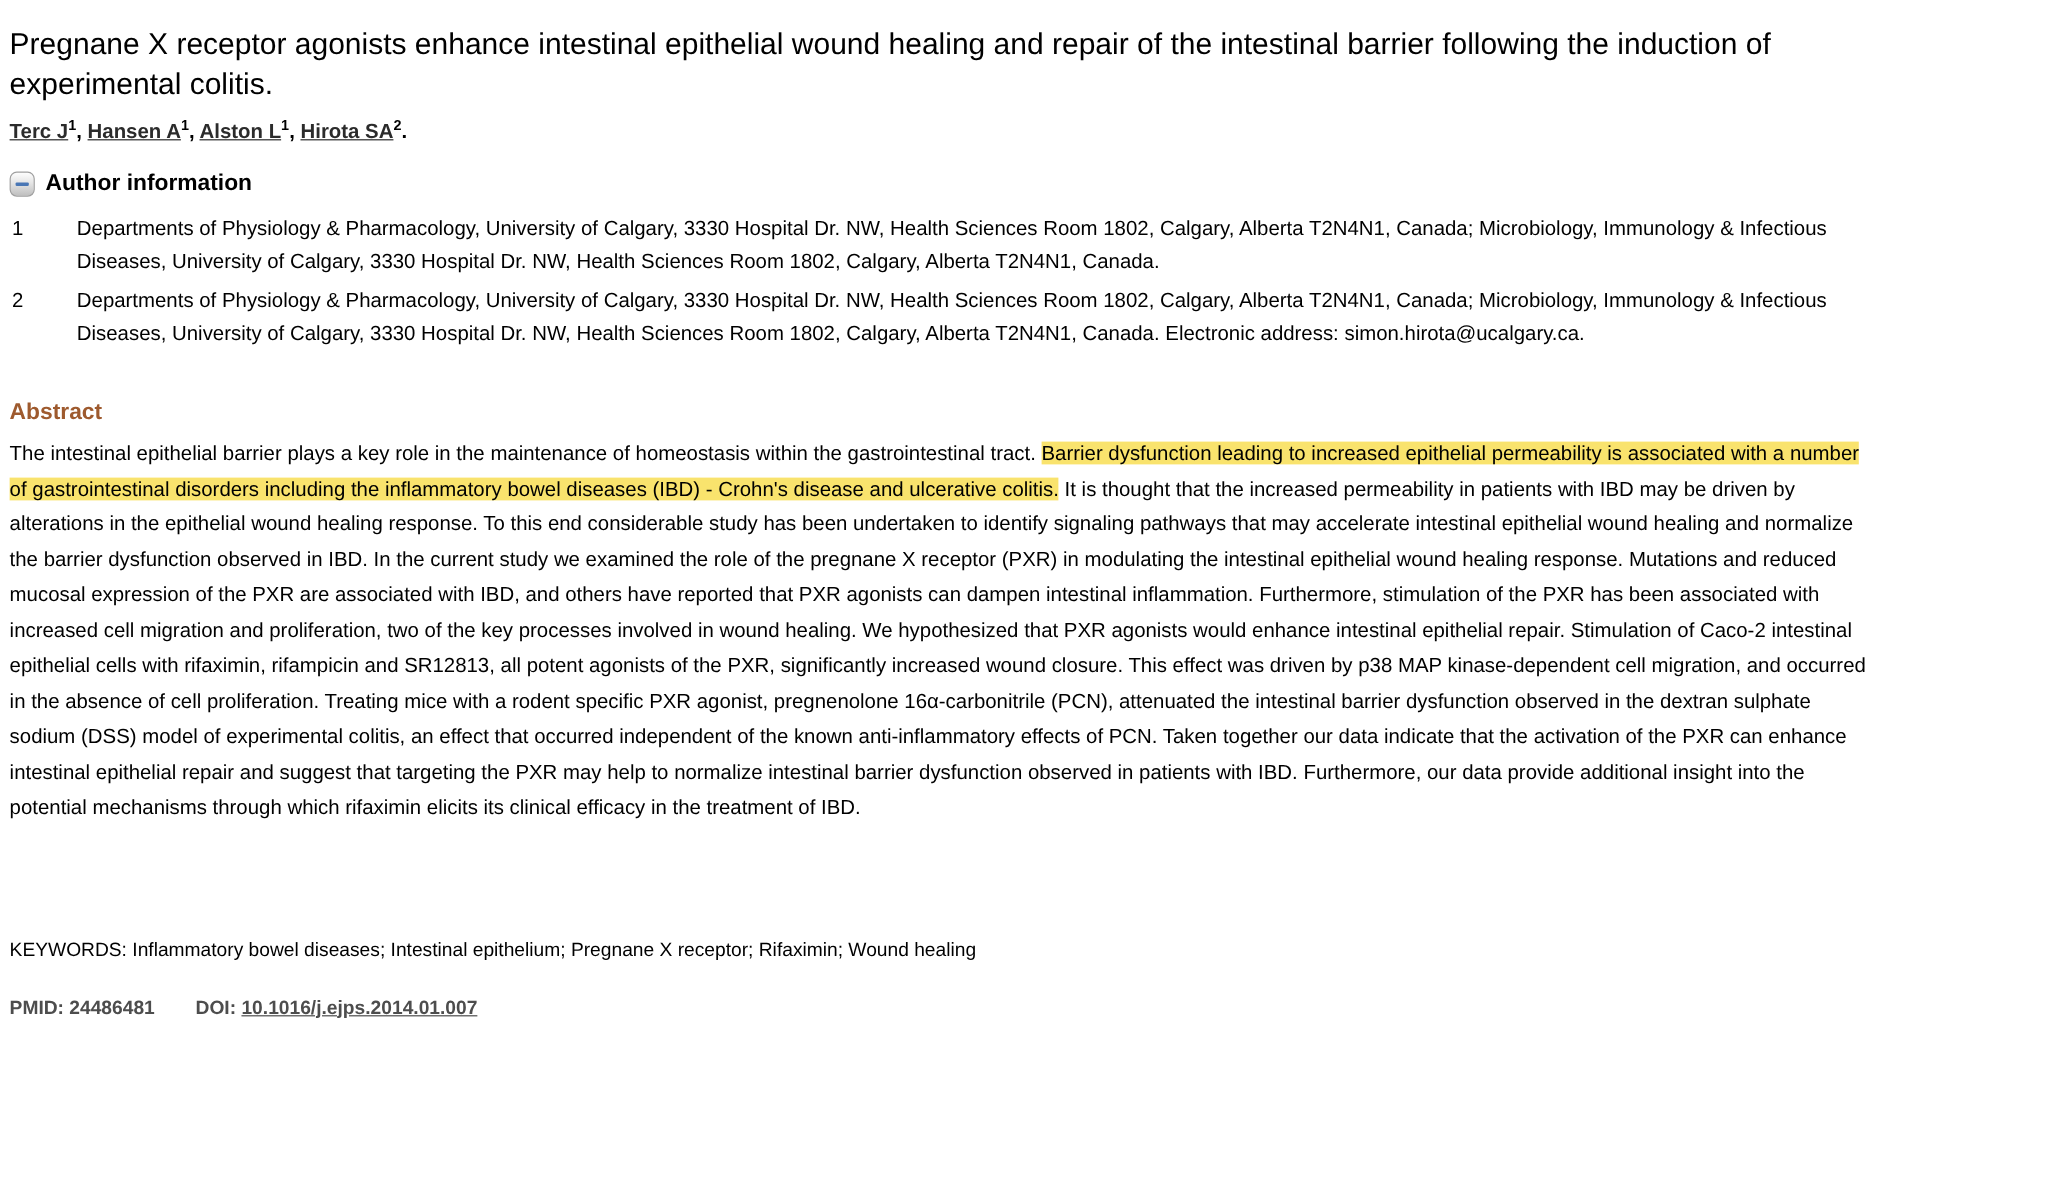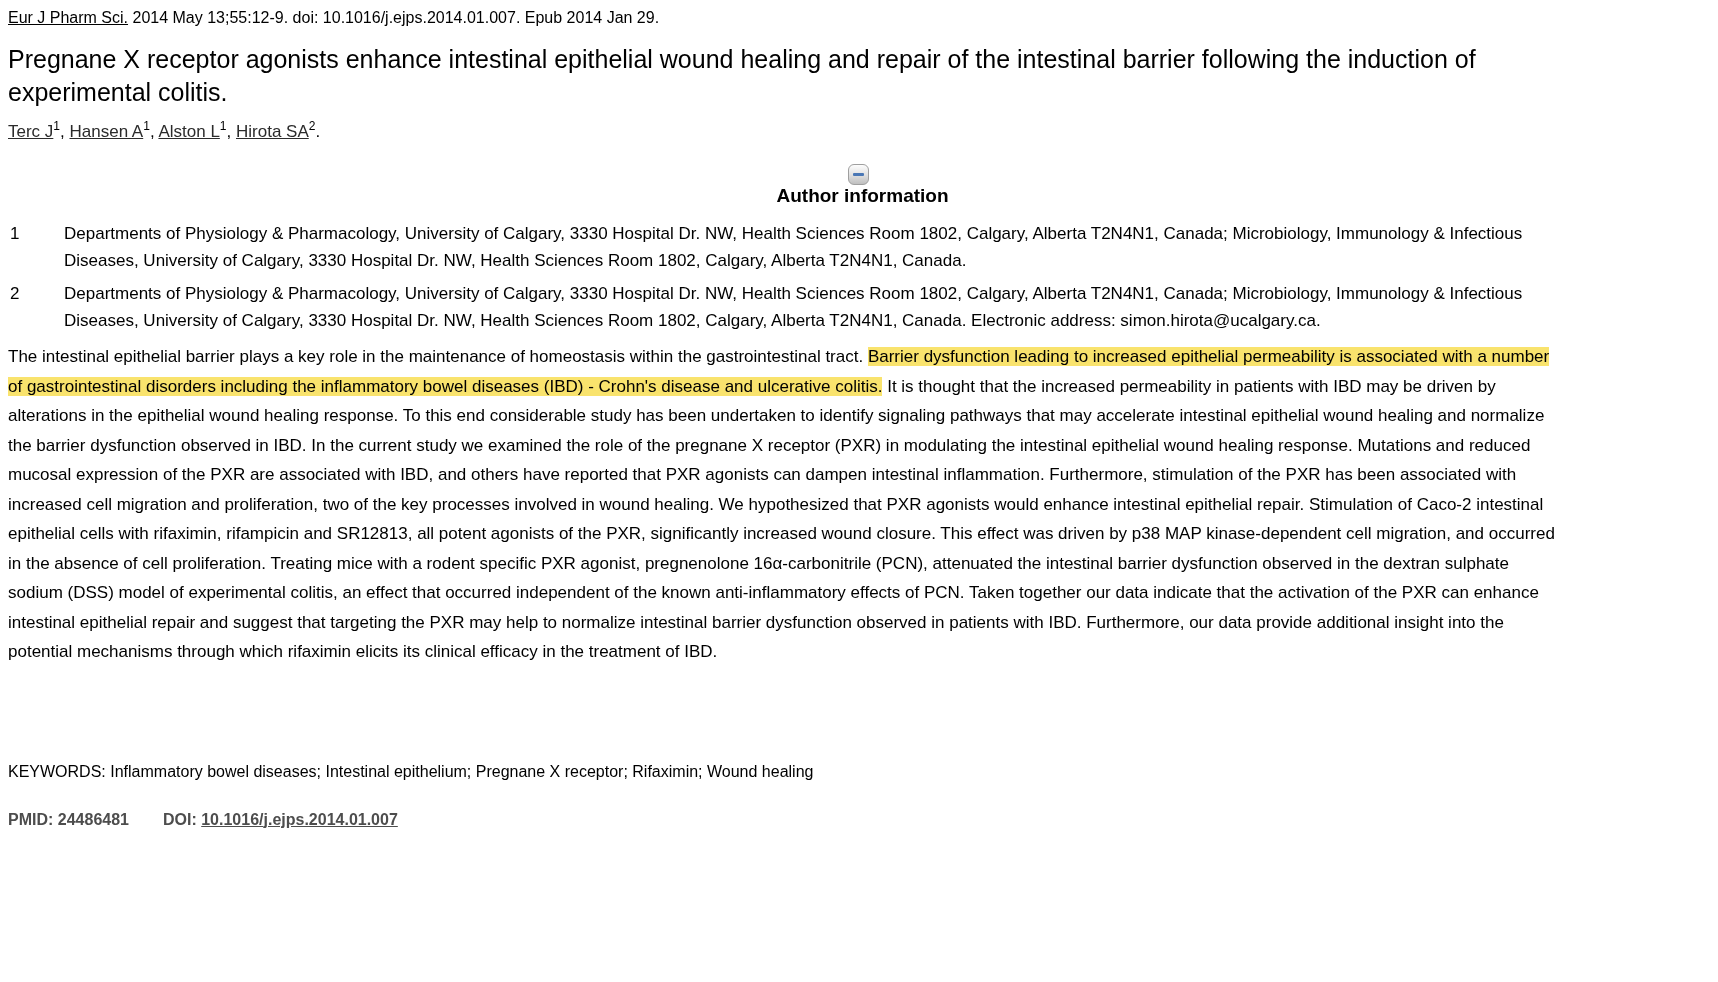--- a/index.html
+++ b/index.html
@@ -18,26 +18,26 @@
   
   h1.title {
     font-size: 25px;
     line-height: 33px;
     font-weight: normal;
     margin: 15px 0 0 0;
     max-width: 1560px;
   }
 
   
-  .authors { margin-top: 13px; font-size: 17px; }
+  .authors { margin-top: 13px; font-size: 17px; font-weight: bold; }
   .author-link { color: #2b2b2b; text-decoration: underline; cursor: pointer; }
   sup.affil-sup { font-size: 12px; line-height: 0; }
 
   
-  .authinfo-header { margin-top: 22px; display: flex; align-items: center; flex-direction: column; }
+  .authinfo-header { margin-top: 22px; display: flex; align-items: center; }
   .collapse-icon {
     width: 21px; height: 21px;
     border-radius: 6px;
     border: 1px solid #9f9f9f;
     background: linear-gradient(#fdfdfd 0%, #e5e5e5 45%, #bfbfbf 100%);
     display: inline-flex; align-items: center; justify-content: center;
     cursor: pointer;
     flex: 0 0 auto;
   }
   .minus-bar { width: 11px; height: 3px; background: #4a77b5; border-radius: 1px; }
@@ -60,21 +60,20 @@
   
   .ids { margin-top: 30px; font-size: 16px; color: #4d4d4d; }
   .id-group { margin-right: 34px; font-weight: bold; }
   .doi-link { color: #4d4d4d; text-decoration: underline; cursor: pointer; }
 </style>
 </head>
 <body>
 
 <div class="page">
 
-  <div class="citation"><a class="journal-link">Eur J Pharm Sci.</a><span> 2014 May 13;55:12-9. doi: 10.1016/j.ejps.2014.01.007. Epub 2014 Jan 29.</span></div>
 
   <h1 class="title">Pregnane X receptor agonists enhance intestinal epithelial wound healing and repair of the intestinal barrier following the induction of experimental colitis.</h1>
 
   <div class="authors"><span><a class="author-link">Terc J</a><sup class="affil-sup">1</sup><span>, </span></span><span><a class="author-link">Hansen A</a><sup class="affil-sup">1</sup><span>, </span></span><span><a class="author-link">Alston L</a><sup class="affil-sup">1</sup><span>, </span></span><span><a class="author-link">Hirota SA</a><sup class="affil-sup">2</sup><span>.</span></span></div>
 
   <div class="authinfo-header">
     <span class="collapse-icon">
         <span class="minus-bar"></span>
       </span>
     <h2 class="authinfo-title">Author information</h2>
@@ -84,20 +83,21 @@
     <li class="affil-item">
       <span class="affil-num">1</span>
       <span class="affil-text">Departments of Physiology &amp; Pharmacology, University of Calgary, 3330 Hospital Dr. NW, Health Sciences Room 1802, Calgary, Alberta T2N4N1, Canada; Microbiology, Immunology &amp; Infectious Diseases, University of Calgary, 3330 Hospital Dr. NW, Health Sciences Room 1802, Calgary, Alberta T2N4N1, Canada.</span>
     </li>
     <li class="affil-item">
       <span class="affil-num">2</span>
       <span class="affil-text">Departments of Physiology &amp; Pharmacology, University of Calgary, 3330 Hospital Dr. NW, Health Sciences Room 1802, Calgary, Alberta T2N4N1, Canada; Microbiology, Immunology &amp; Infectious Diseases, University of Calgary, 3330 Hospital Dr. NW, Health Sciences Room 1802, Calgary, Alberta T2N4N1, Canada. Electronic address: simon.hirota@ucalgary.ca.</span>
     </li>
   </ol>
 
+  <h3 class="abstract-heading">Abstract</h3>
 
   <p class="abstract-text"><span>The intestinal epithelial barrier plays a key role in the maintenance of homeostasis within the gastrointestinal tract. </span><span class="hl">Barrier dysfunction leading to increased epithelial permeability is associated with a number of gastrointestinal disorders including the inflammatory bowel diseases (IBD) - Crohn's disease and ulcerative colitis.</span><span> It is thought that the increased permeability in patients with IBD may be driven by alterations in the epithelial wound healing response. To this end considerable study has been undertaken to identify signaling pathways that may accelerate intestinal epithelial wound healing and normalize the barrier dysfunction observed in IBD. In the current study we examined the role of the pregnane X receptor (PXR) in modulating the intestinal epithelial wound healing response. Mutations and reduced mucosal expression of the PXR are associated with IBD, and others have reported that PXR agonists can dampen intestinal inflammation. Furthermore, stimulation of the PXR has been associated with increased cell migration and proliferation, two of the key processes involved in wound healing. We hypothesized that PXR agonists would enhance intestinal epithelial repair. Stimulation of Caco-2 intestinal epithelial cells with rifaximin, rifampicin and SR12813, all potent agonists of the PXR, significantly increased wound closure. This effect was driven by p38 MAP kinase-dependent cell migration, and occurred in the absence of cell proliferation. Treating mice with a rodent specific PXR agonist, pregnenolone 16α-carbonitrile (PCN), attenuated the intestinal barrier dysfunction observed in the dextran sulphate sodium (DSS) model of experimental colitis, an effect that occurred independent of the known anti-inflammatory effects of PCN. Taken together our data indicate that the activation of the PXR can enhance intestinal epithelial repair and suggest that targeting the PXR may help to normalize intestinal barrier dysfunction observed in patients with IBD. Furthermore, our data provide additional insight into the potential mechanisms through which rifaximin elicits its clinical efficacy in the treatment of IBD.</span></p>
 
 
   <p class="keywords"><span class="kw-label">KEYWORDS:</span> <span>Inflammatory bowel diseases; Intestinal epithelium; Pregnane X receptor; Rifaximin; Wound healing</span></p>
 
   <div class="ids">
     <span class="id-group"><span>PMID:</span> <span>24486481</span></span><span class="id-group"><span>DOI:</span> <a class="doi-link">10.1016/j.ejps.2014.01.007</a></span>
   </div>
 

